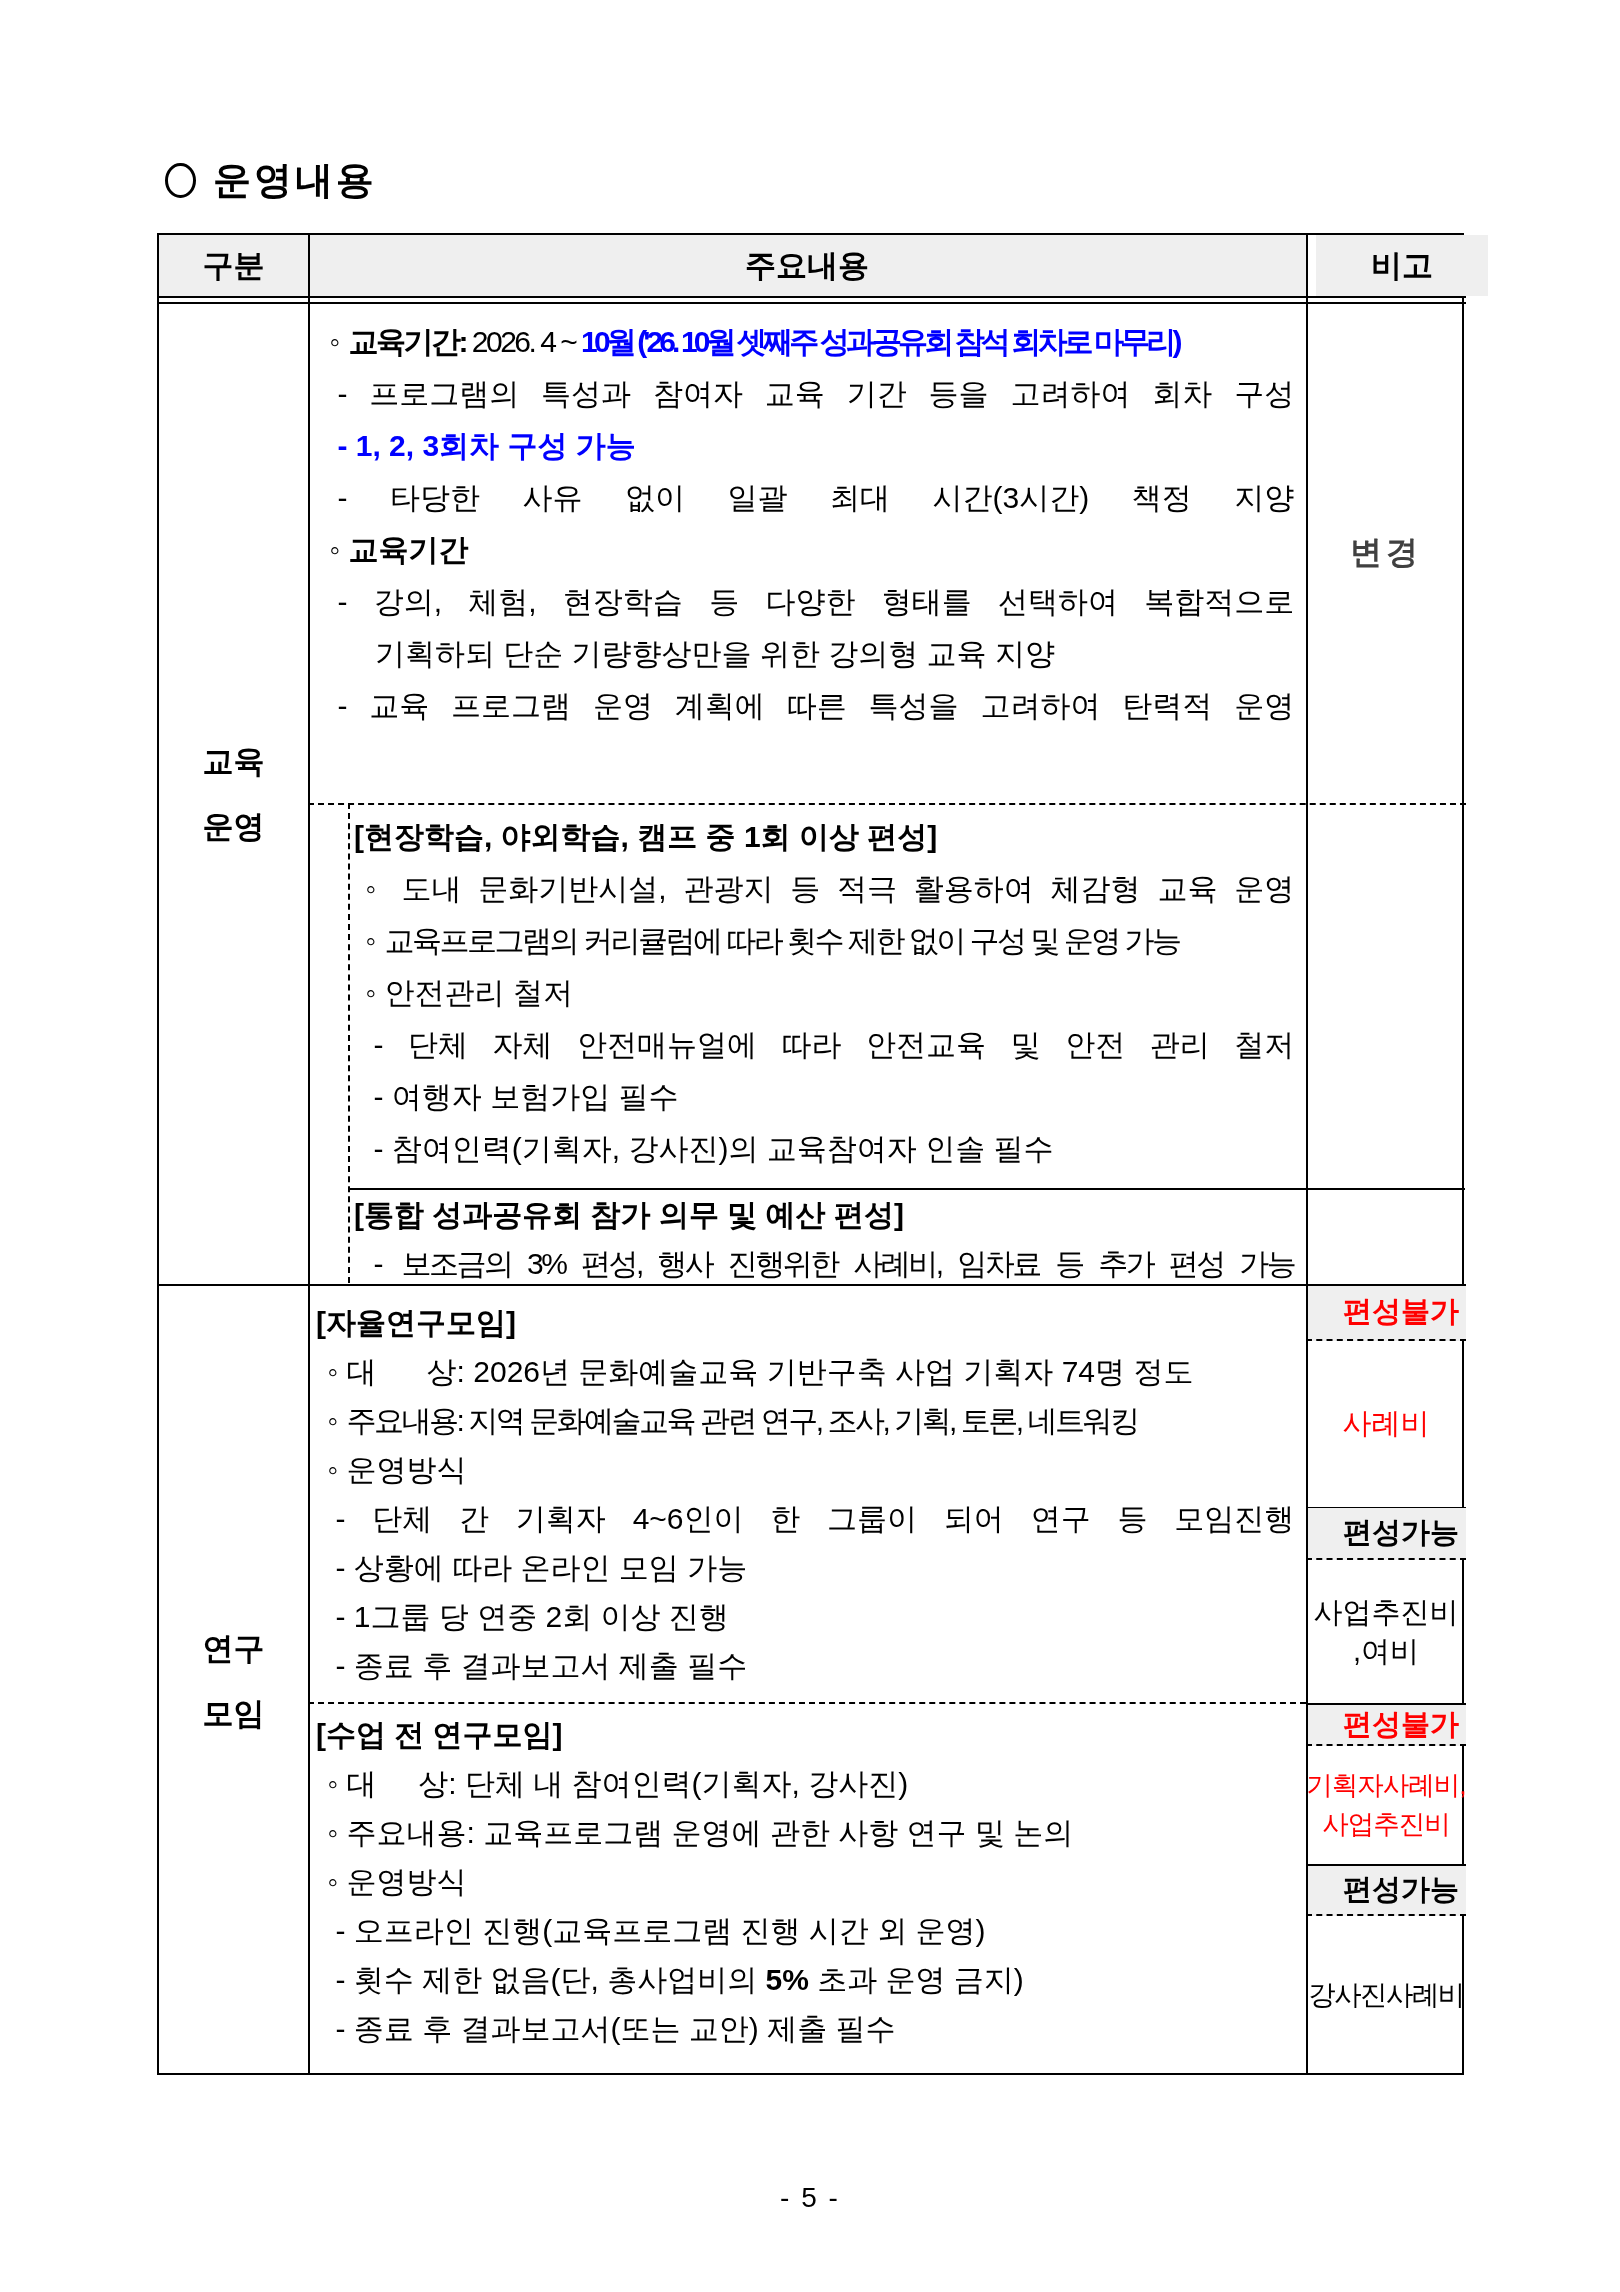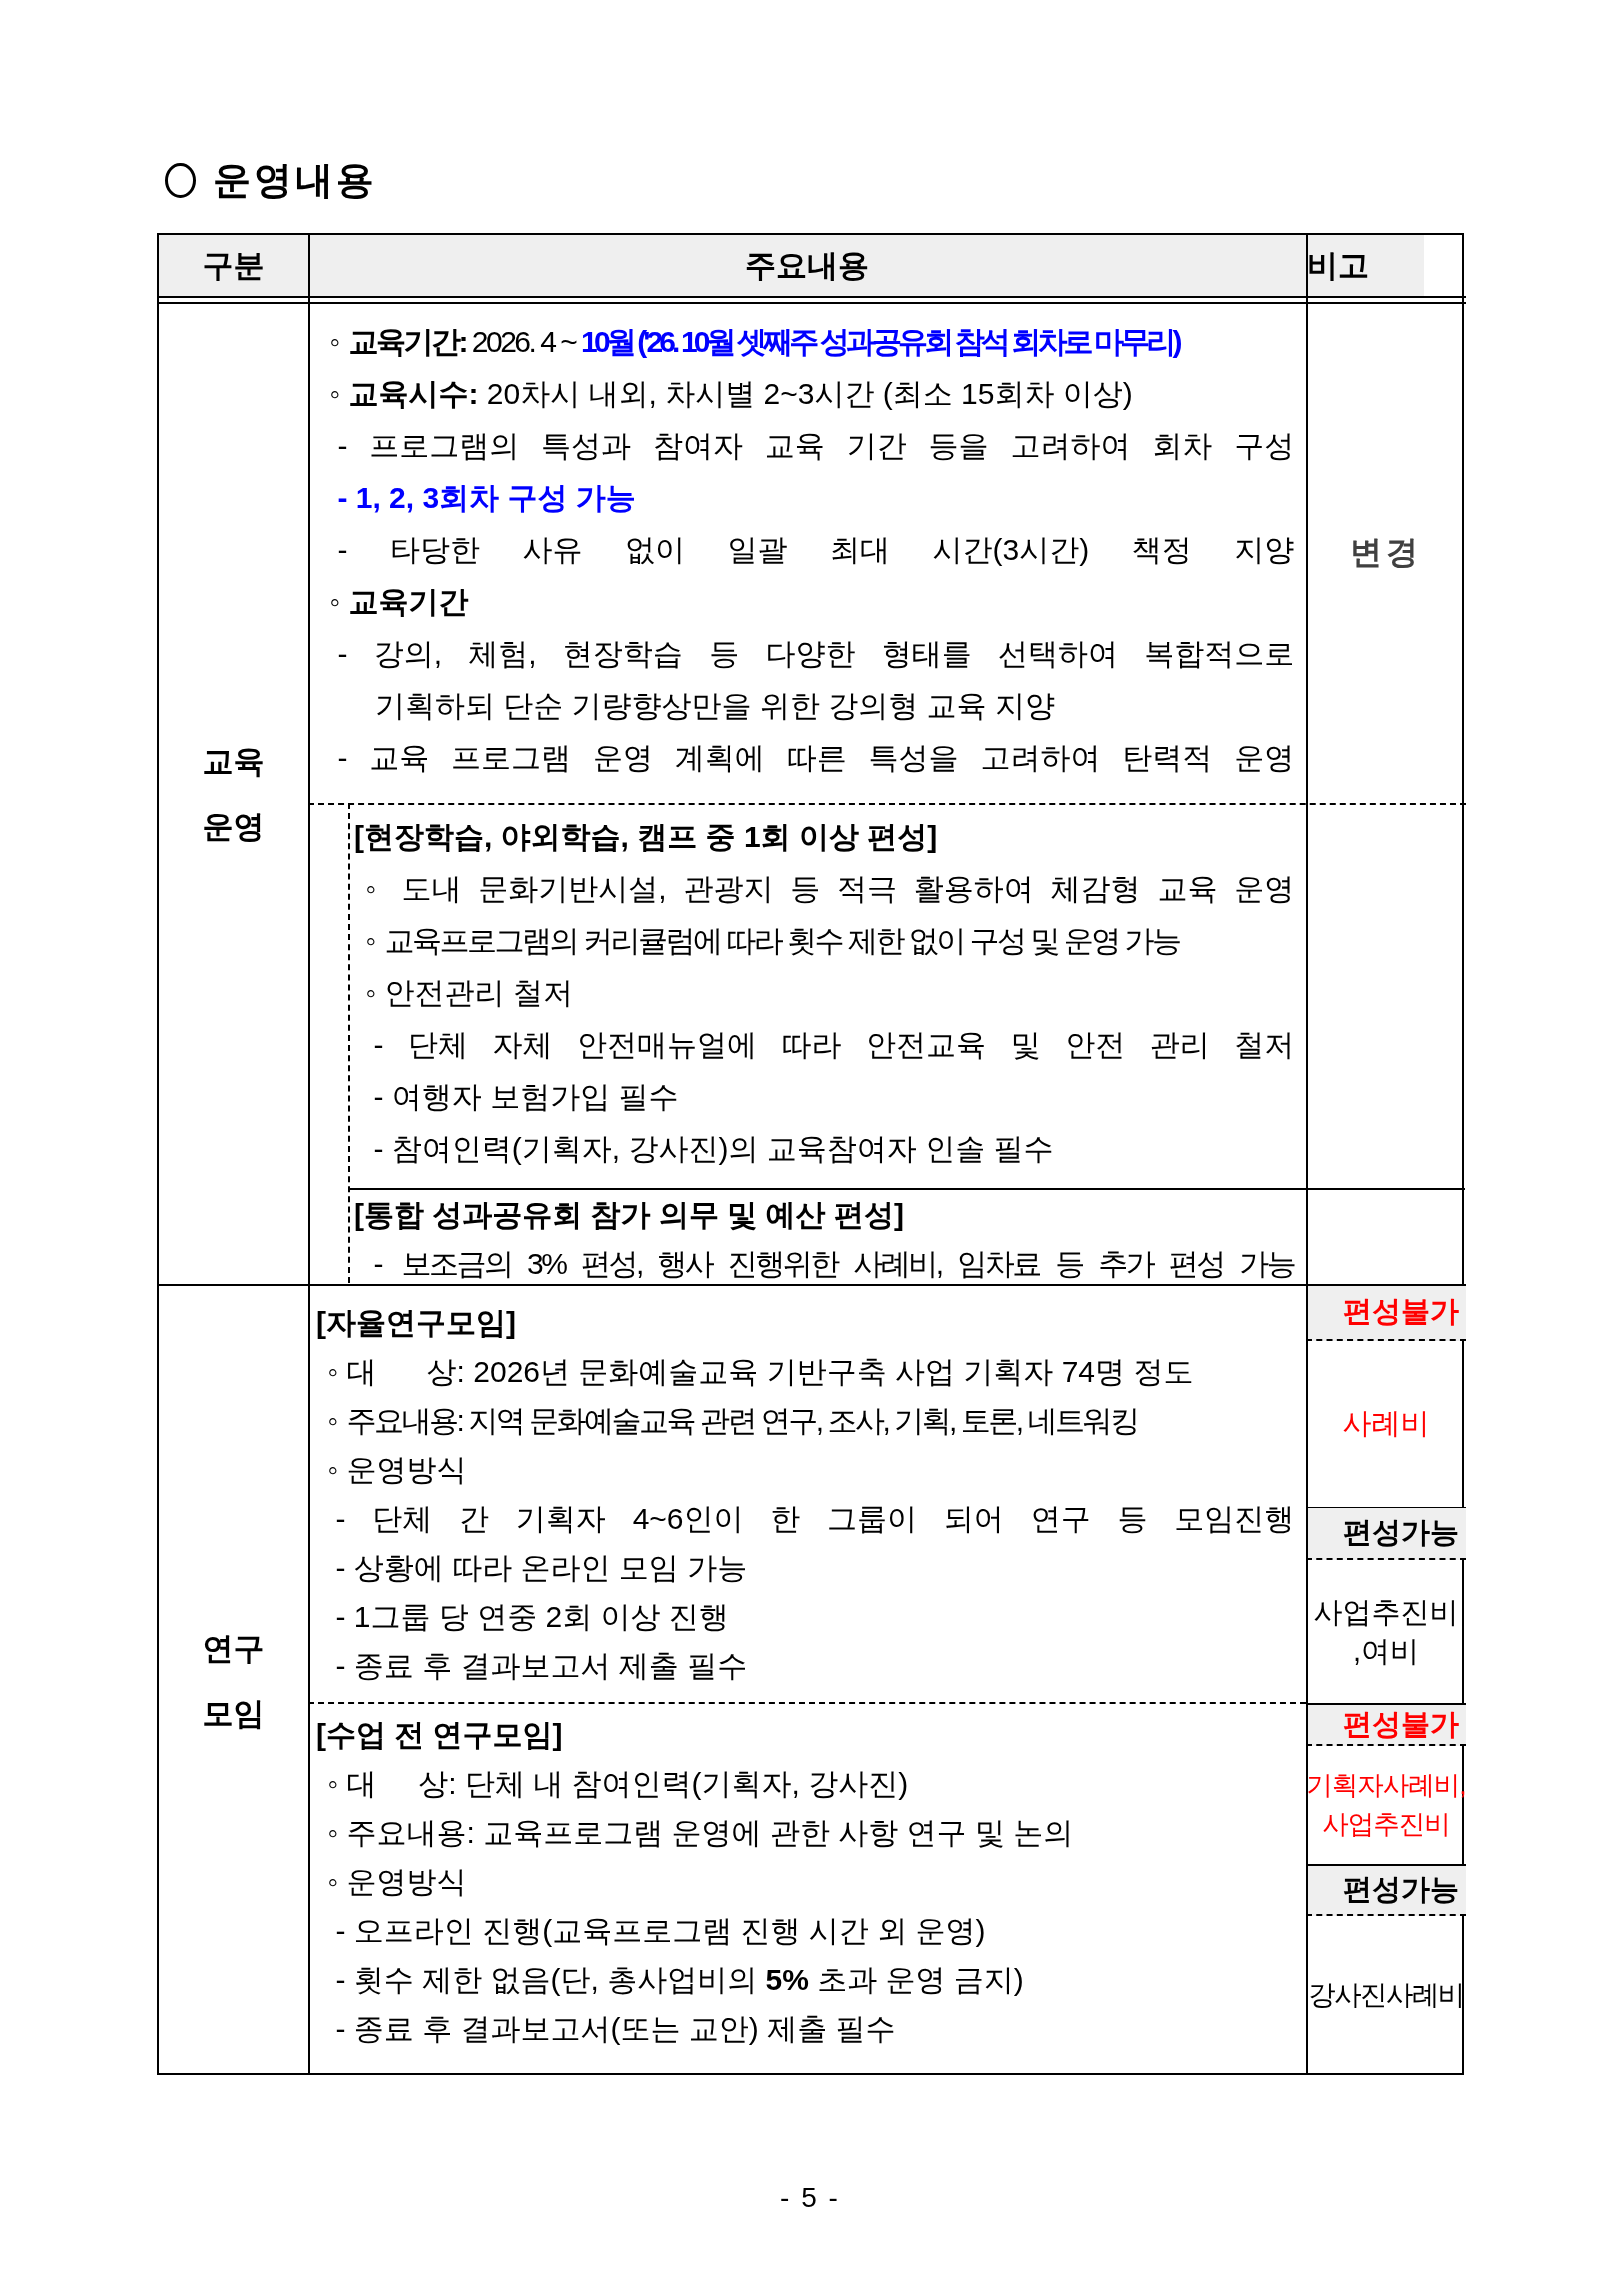--- a/index.html
+++ b/index.html
@@ -55,34 +55,33 @@
 
 <div class="doc-title">
   <span class="title-circle"></span>
   <span class="title-text">운영내용</span>
 </div>
 
 <div class="tbl">
 
   <div class="th" style="left:0;width:149px;">구분</div>
   <div class="th" style="left:149px;width:998px;">주요내용</div>
-  <div class="th" style="left:1093px;width:172px;">비고</div>
+  <div class="th" style="left:1157px;width:172px;">비고</div>
 
   <div class="rowlabel" style="top:69px;height:980px;">
     <span>교육</span>
     <span>운영</span>
   </div>
   <div class="rowlabel" style="top:1049px;height:793px;">
     <span>연구</span>
     <span>모임</span>
   </div>
 
   <div class="cell" style="left:149px;top:69px;width:998px;height:498px;padding:11.8px 0 0 3.9px;">
       <div class="line b0"><span>◦ </span><span class="bold cond">교육기간:</span><span class="cond"> 2026. 4 ~ </span><span class="blue bold cond2">10월 ('26. 10월 셋째주 성과공유회 참석 회차로 마무리)</span></div>
-      <div class="line b0"><span>◦ </span><span class="bold">교육시수:</span><span> 20차시 내외, 차시별 2~3시간 (최소 15회차 이상)</span></div>
       <div class="line b1 j"><span>- </span><span>프로그램의 특성과 참여자 교육 기간 등을 고려하여 회차 구성</span></div>
       <div class="line b1"><span class="blue bold">- </span><span class="blue bold">1, 2, 3회차 구성 가능</span></div>
       <div class="line b1 j"><span>- </span><span>타당한 사유 없이 일괄 최대 시간(3시간) 책정 지양</span></div>
       <div class="line b0"><span>◦ </span><span class="bold">교육기간</span></div>
       <div class="line b1 j"><span>- </span><span>강의, 체험, 현장학습 등 다양한 형태를 선택하여 복합적으로</span></div>
       <div class="line cont"><span>기획하되 단순 기량향상만을 위한 강의형 교육 지양</span></div>
       <div class="line b1 j"><span>- </span><span>교육 프로그램 운영 계획에 따른 특성을 고려하여 탄력적 운영</span></div>
     </div>
 
   <div class="cell" style="left:189px;top:568px;width:958px;height:382px;padding:7.8px 0 0 0;">

